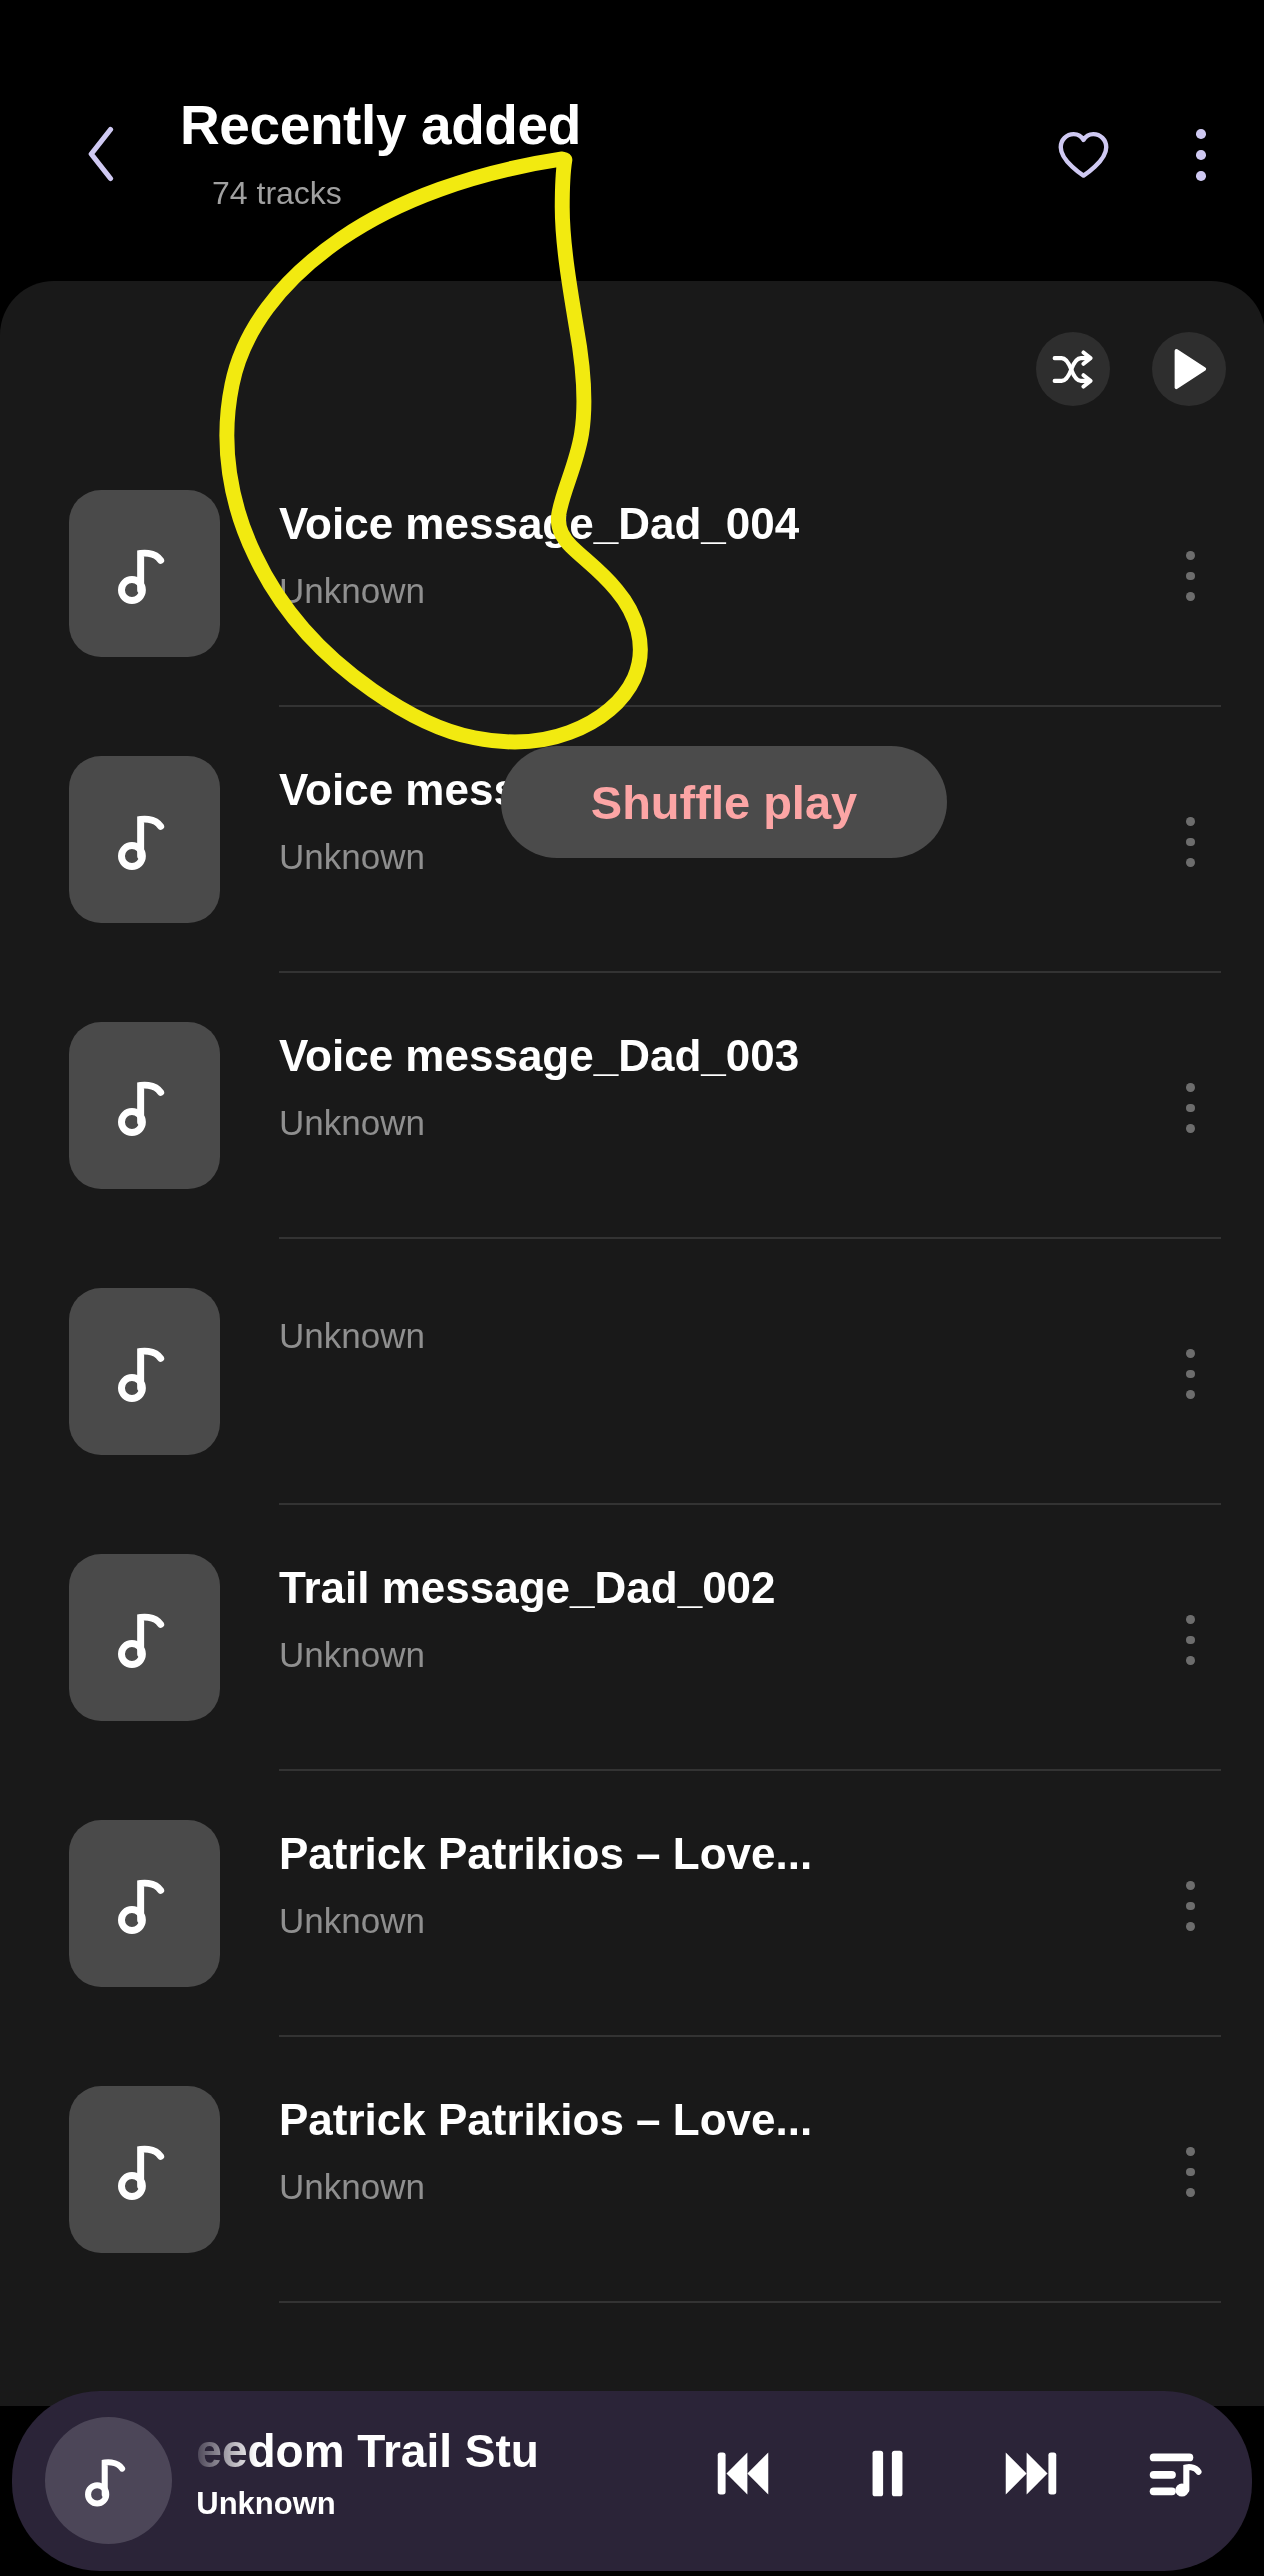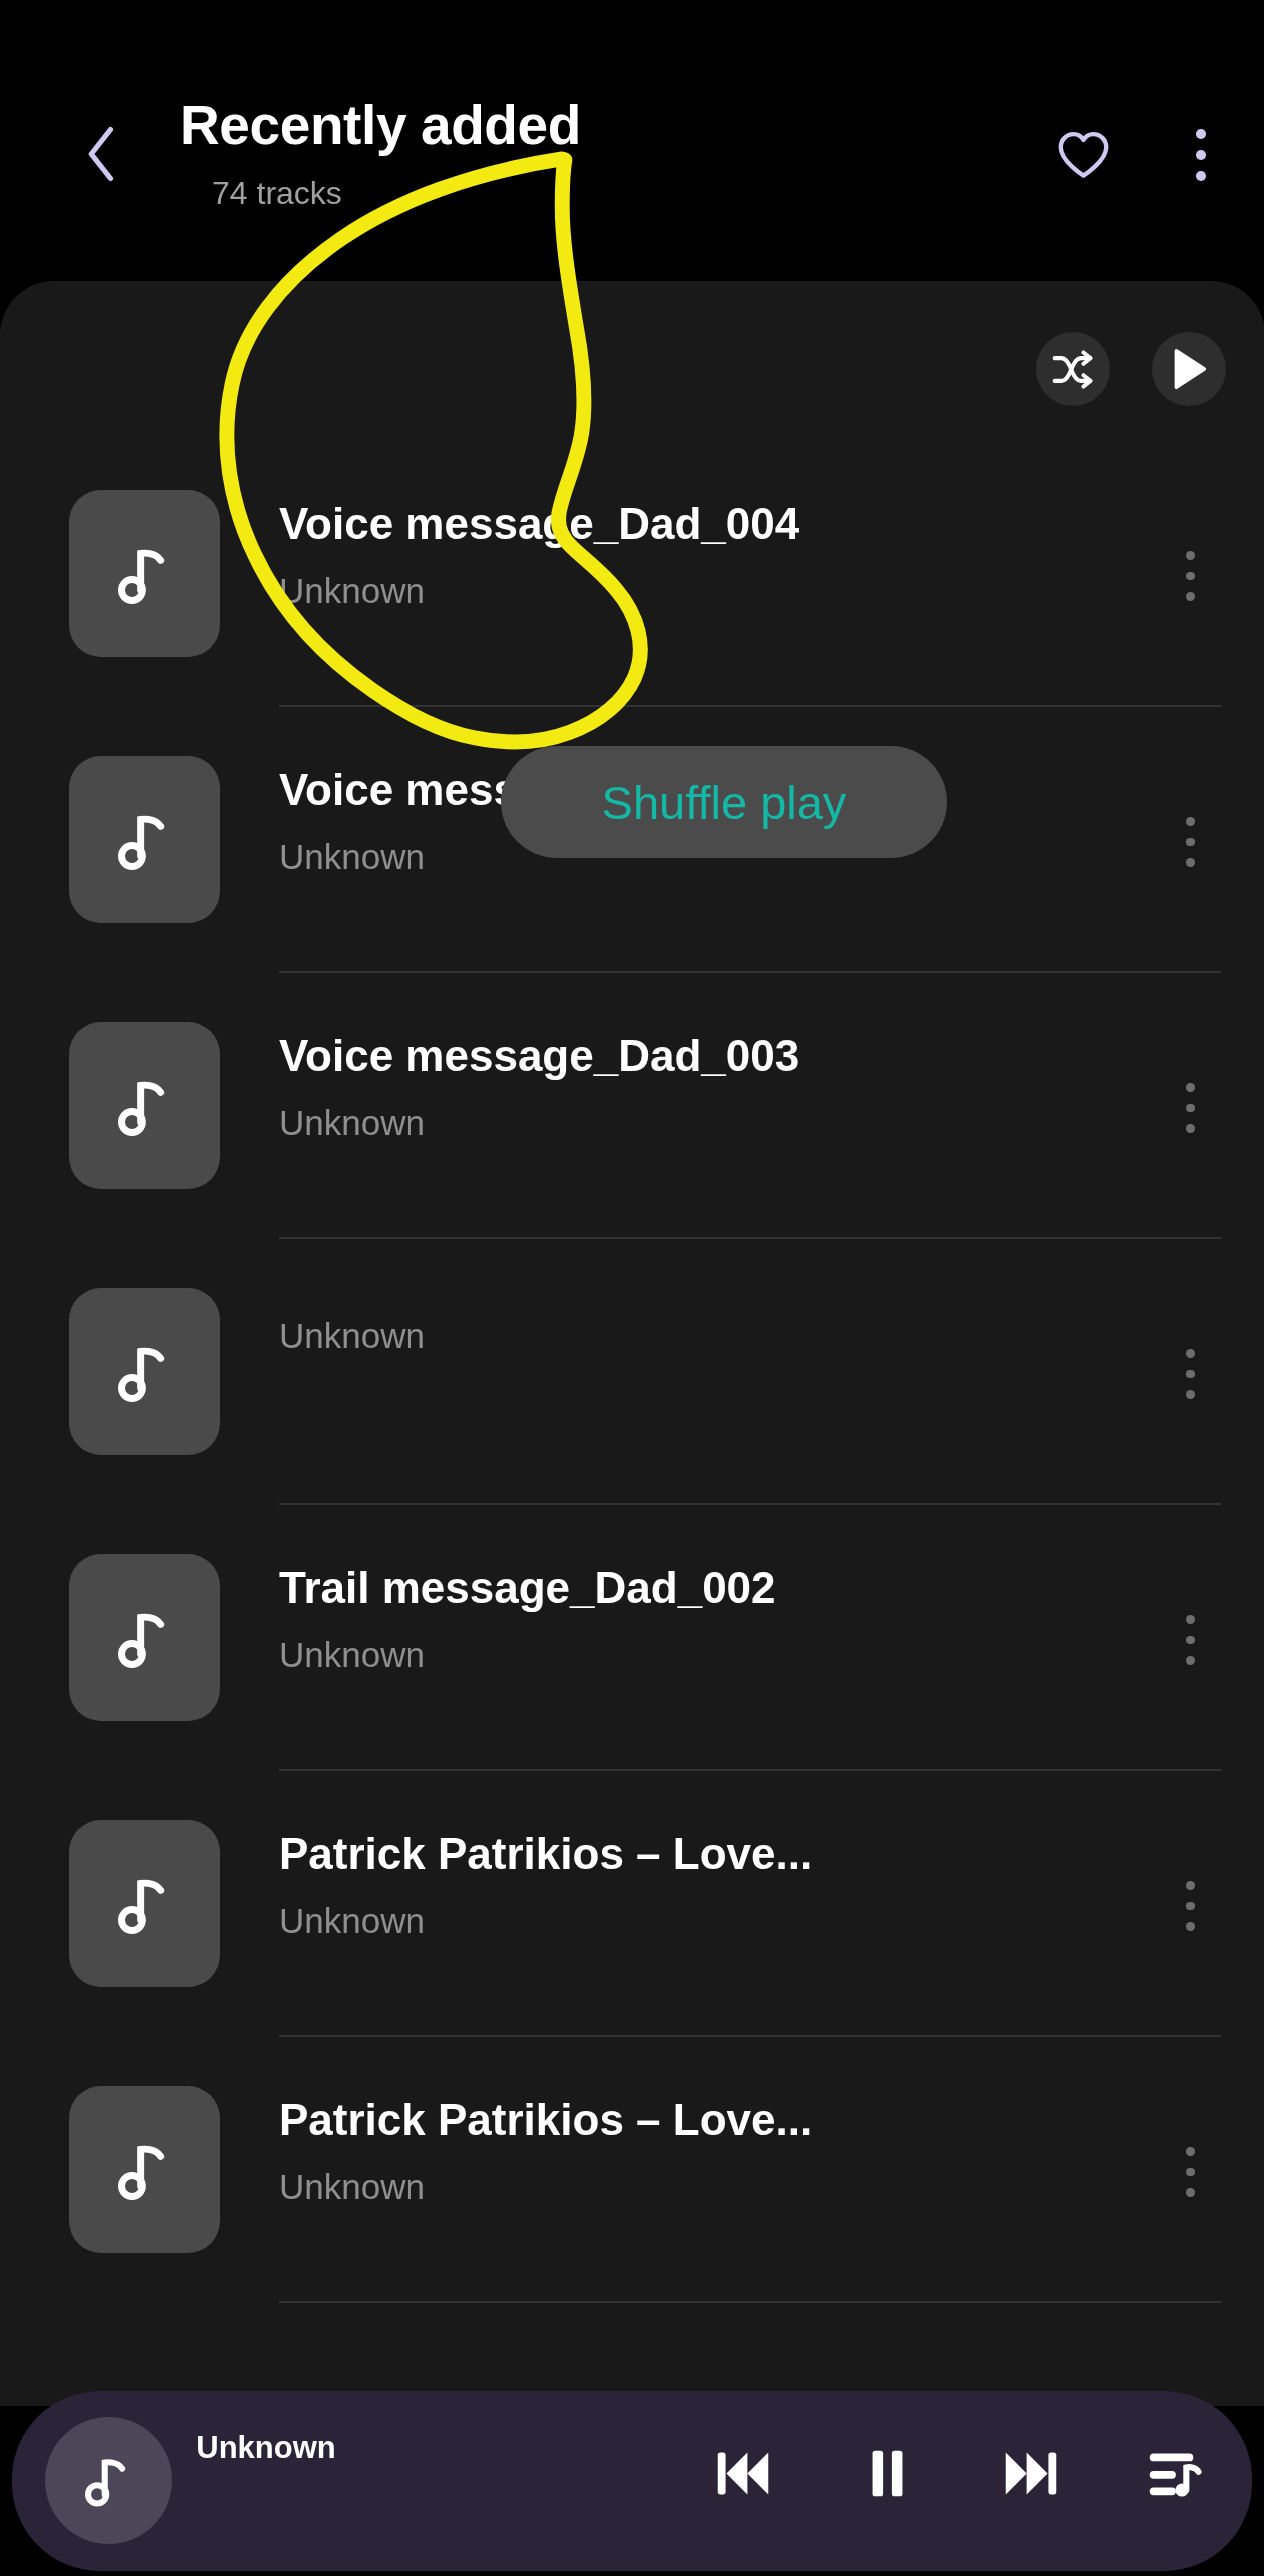--- a/index.html
+++ b/index.html
@@ -71,21 +71,21 @@
     position:absolute; left:279px; right:44px; bottom:0; height:1.8px; background:#333333;
   }
 
   
   .tooltip {
     position:absolute; left:501px; top:465px; width:446px; height:112px;
     background:#4b4b4b; border-radius:56px;
     display:flex; align-items:center; justify-content:center;
     z-index:30;
   }
-  .tooltip span { font-size:47px; font-weight:400; color:#14b8a6; line-height:53px; }
+  .tooltip span { font-size:47px; font-weight:700; color:#fca5a5; line-height:53px; }
 
   
   .annot { position:absolute; left:0; top:0; width:1265px; height:2576px; z-index:40; pointer-events:none; }
 
   
   .mini-player {
     position:absolute; left:12.3px; bottom:5.3px; width:1240px; height:180px;
     background:#2b2438; border-radius:88px;
     z-index:35;
   }
@@ -332,20 +332,21 @@
   </svg>
 
   <div class="mini-player">
     <div class="mp-art">
       <svg width="47" height="56" viewBox="0 0 62 74">
         <path d="M26 56 V14 C26 14 42 11 49 22" fill="none" stroke="#ffffff" stroke-width="8" stroke-linecap="round"></path>
         <circle cx="16" cy="56" r="12" fill="none" stroke="#ffffff" stroke-width="8"></circle>
       </svg>
     </div>
     <div class="mp-text">
+      <div class="mp-title">eedom Trail Stu</div>
       <div class="mp-artist">Unknown</div>
     </div>
     <div class="mp-controls">
       <div class="mp-btn">
         <svg width="54" height="51" viewBox="0 0 62 58">
           <rect x="2" y="5" width="9" height="48" rx="3" fill="#ffffff"></rect>
           <path d="M36 5 L12 29 L36 53 Z" fill="#ffffff"></path>
           <path d="M60 5 L36 29 L60 53 Z" fill="#ffffff"></path>
         </svg>
       </div>

